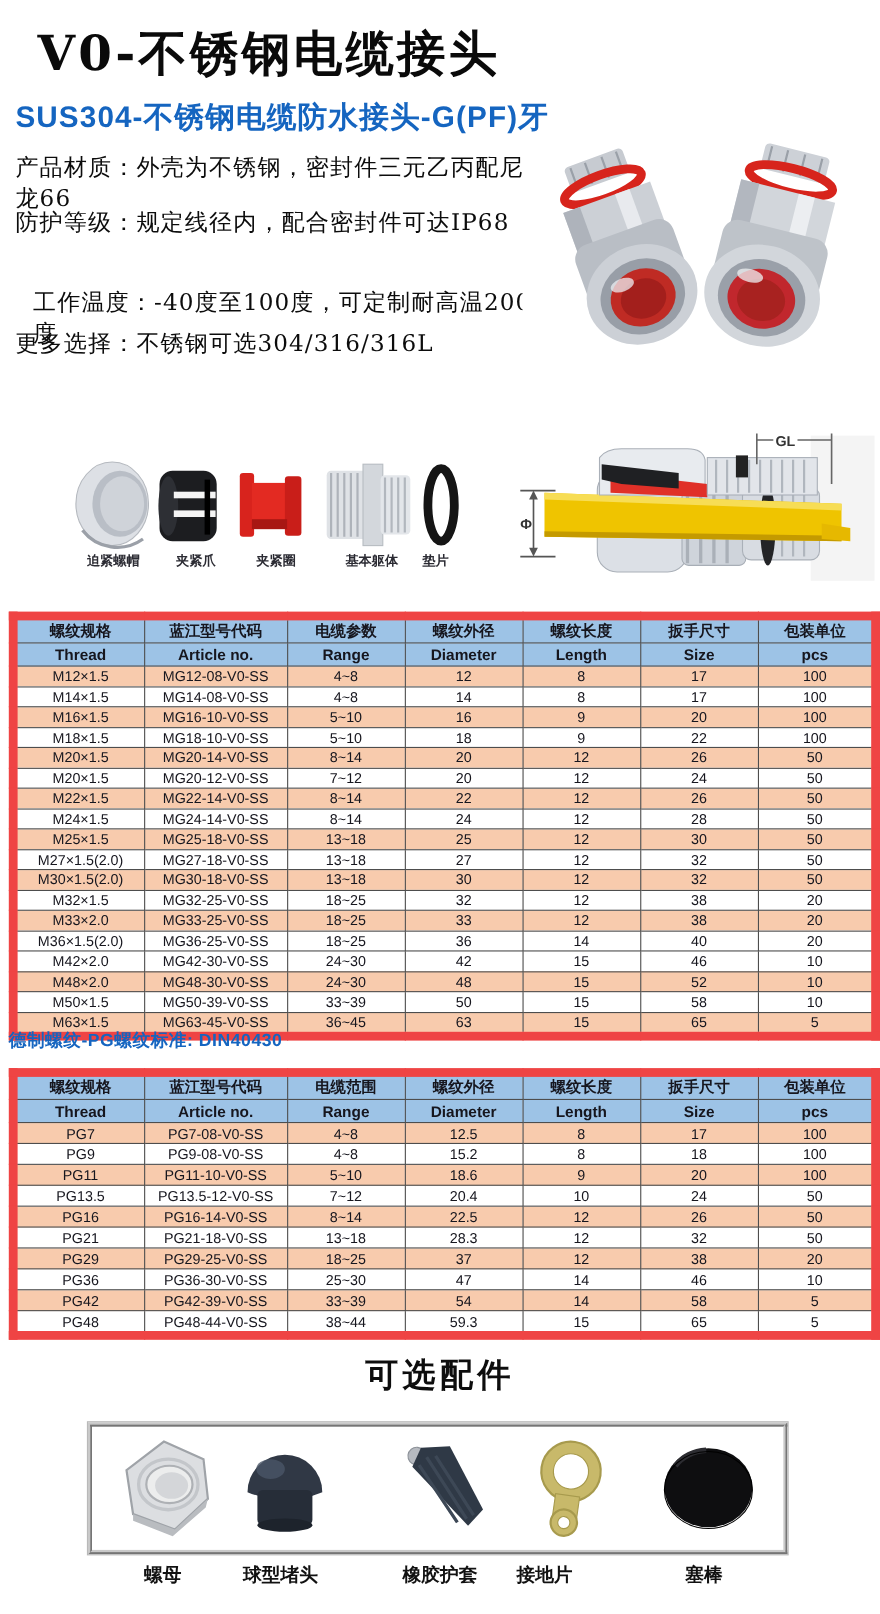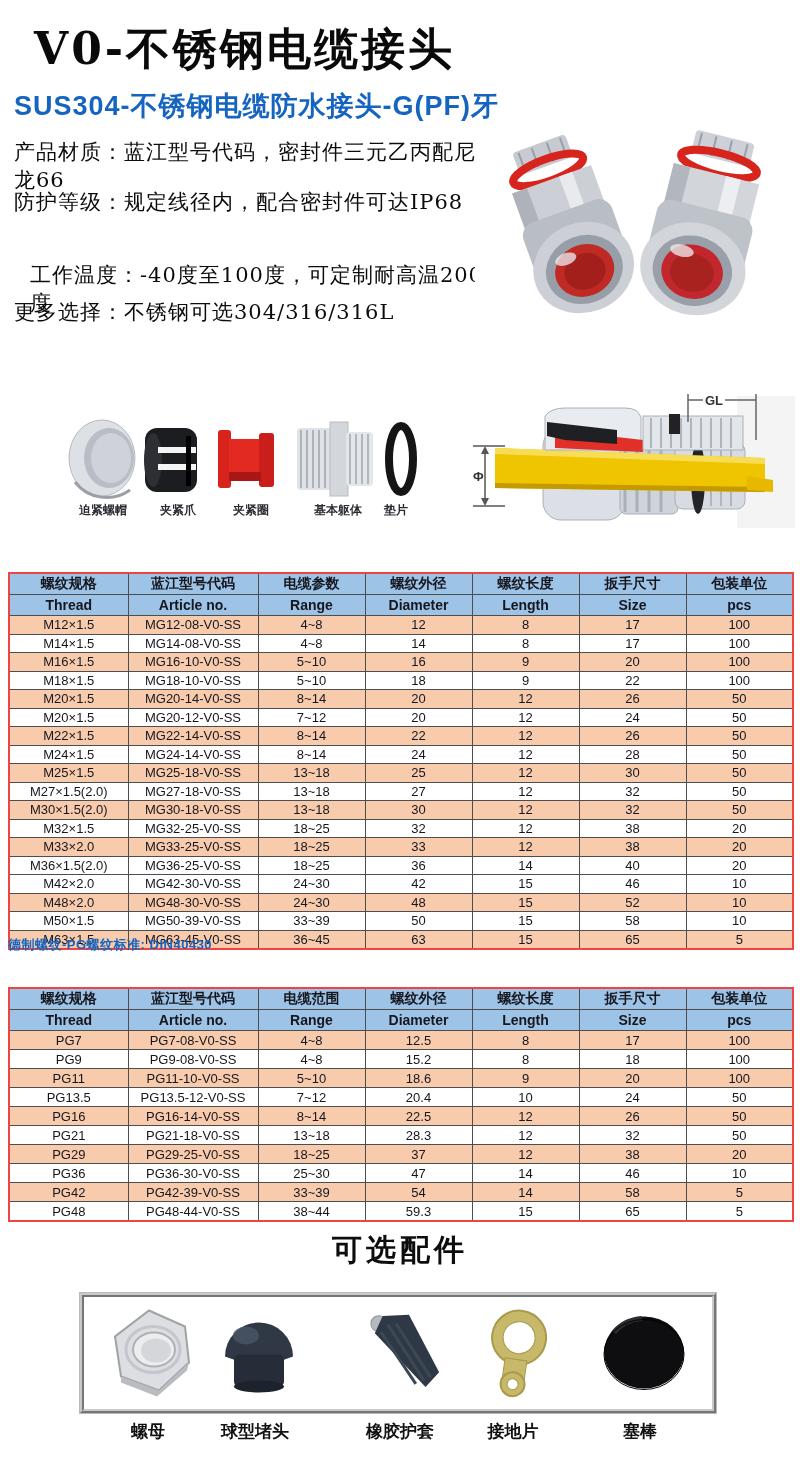--- a/index.html
+++ b/index.html
@@ -14,47 +14,47 @@
   .s0{top:138px;} .s1{top:188px;} .s2{top:226px;} .s3{top:261px;margin-left:16px;} .s4{top:298px;}
 
   .photo{left:475px;top:120px;width:320px;height:230px;background:#fff;}
 
   .exploded{left:30px;top:390px;width:430px;height:112px;}
   .part-label{top:502px;font-size:12px;font-weight:bold;color:#2b2b33;transform:translateX(-50%);white-space:nowrap;}
   .xsection{left:465px;top:388px;width:310px;height:145px;}
   .side-panel{left:737px;top:396px;width:58px;height:132px;background:#f4f4f4;}
 
   table.spec-table{position:absolute;left:8px;width:784px;border-collapse:collapse;table-layout:fixed;
-                   text-align:center;border:2px solid #ef4444;margin-top:16px;}
+                   text-align:center;border:8px solid #ef4444;}
   .spec-table th{background:#9DC3E6;font-weight:bold;font-size:14px;height:20px;padding:0;
                  border:1px solid #4d4d4d;color:#16161e;}
   .spec-table td{font-size:13px;height:17.5px;padding:0;border:1px solid #4d4d4d;color:#16161e;background:#fff;}
   .spec-table tr.alt td{background:#F8CBAD;}
   .t1{top:556px;}
   .t2{top:971px;}
   .t2 td{height:18px;}
 
-  .pg-heading{left:8px;top:936px;font-size:13px;font-weight:bold;color:#1565C0;letter-spacing:0.5px;}
+  .pg-heading{left:8px;top:936px;font-size:16px;font-weight:bold;color:#1565C0;letter-spacing:0.5px;}
 
   .acc-title{left:0;top:1230px;width:800px;text-align:center;font-size:30px;font-weight:600;
              color:#0d0d0d;letter-spacing:4px;}
   .acc-box{left:80px;top:1293px;width:628px;height:112px;background:#fff;
            border:4px ridge #c9c9c9;outline:1px solid #b9b9b9;}
   .acc-item{position:absolute;top:6px;width:110px;height:98px;}
   .acc-label{top:1420px;font-size:17px;font-weight:bold;color:#111;transform:translateX(-50%);white-space:nowrap;}
 </style>
 </head>
 <body>
 
 <div id="page">
 
   <div class="abs title">V0-不锈钢电缆接头</div>
   <div class="abs subtitle">SUS304-不锈钢电缆防水接头-G(PF)牙</div>
 
-  <div class="abs spec s0">产品材质：蓝江型号代码，密封件三元乙丙配尼龙66</div>
+  <div class="abs spec s0">产品材质：外壳为不锈钢，密封件三元乙丙配尼龙66</div>
   <div class="abs spec s1">防护等级：规定线径内，配合密封件可达IP68</div>
   <div class="abs spec s3">工作温度：-40度至100度，可定制耐高温200度</div>
   <div class="abs spec s4">更多选择：不锈钢可选304/316/316L</div>
 
   <div class="abs photo">
     <svg width="320" height="230" viewBox="0 0 320 230">
 
       <g transform="translate(95,110) rotate(-20)">
         <rect x="-28" y="-92" width="56" height="24" rx="4" fill="#c7cbd1"></rect>
         <path d="M-22 -90 v20 M-8 -90 v20 M8 -90 v20 M22 -90 v20" stroke="#9aa0a8" stroke-width="2"></path>
@@ -527,16 +527,16 @@
     <svg class="acc-item" style="left:505px;" viewBox="0 0 110 95">
       <ellipse cx="55" cy="48" rx="40" ry="36" fill="#0e0e10"></ellipse>
       <path d="M25 28 a38 34 0 0 1 28 -14" stroke="#2c2c31" stroke-width="5" fill="none"></path>
       <ellipse cx="55" cy="50" rx="40" ry="35" fill="none" stroke="#000"></ellipse>
     </svg>
   </div>
 
   <span class="abs acc-label" style="left:148px;">螺母</span>
   <span class="abs acc-label" style="left:255px;">球型堵头</span>
   <span class="abs acc-label" style="left:400px;">橡胶护套</span>
-  <span class="abs acc-label" style="left:513px;">接地片</span>
+  <span class="abs acc-label" style="left:495px;">接地片</span>
   <span class="abs acc-label" style="left:640px;">塞棒</span>
 
 </div>
 
 </body></html>

